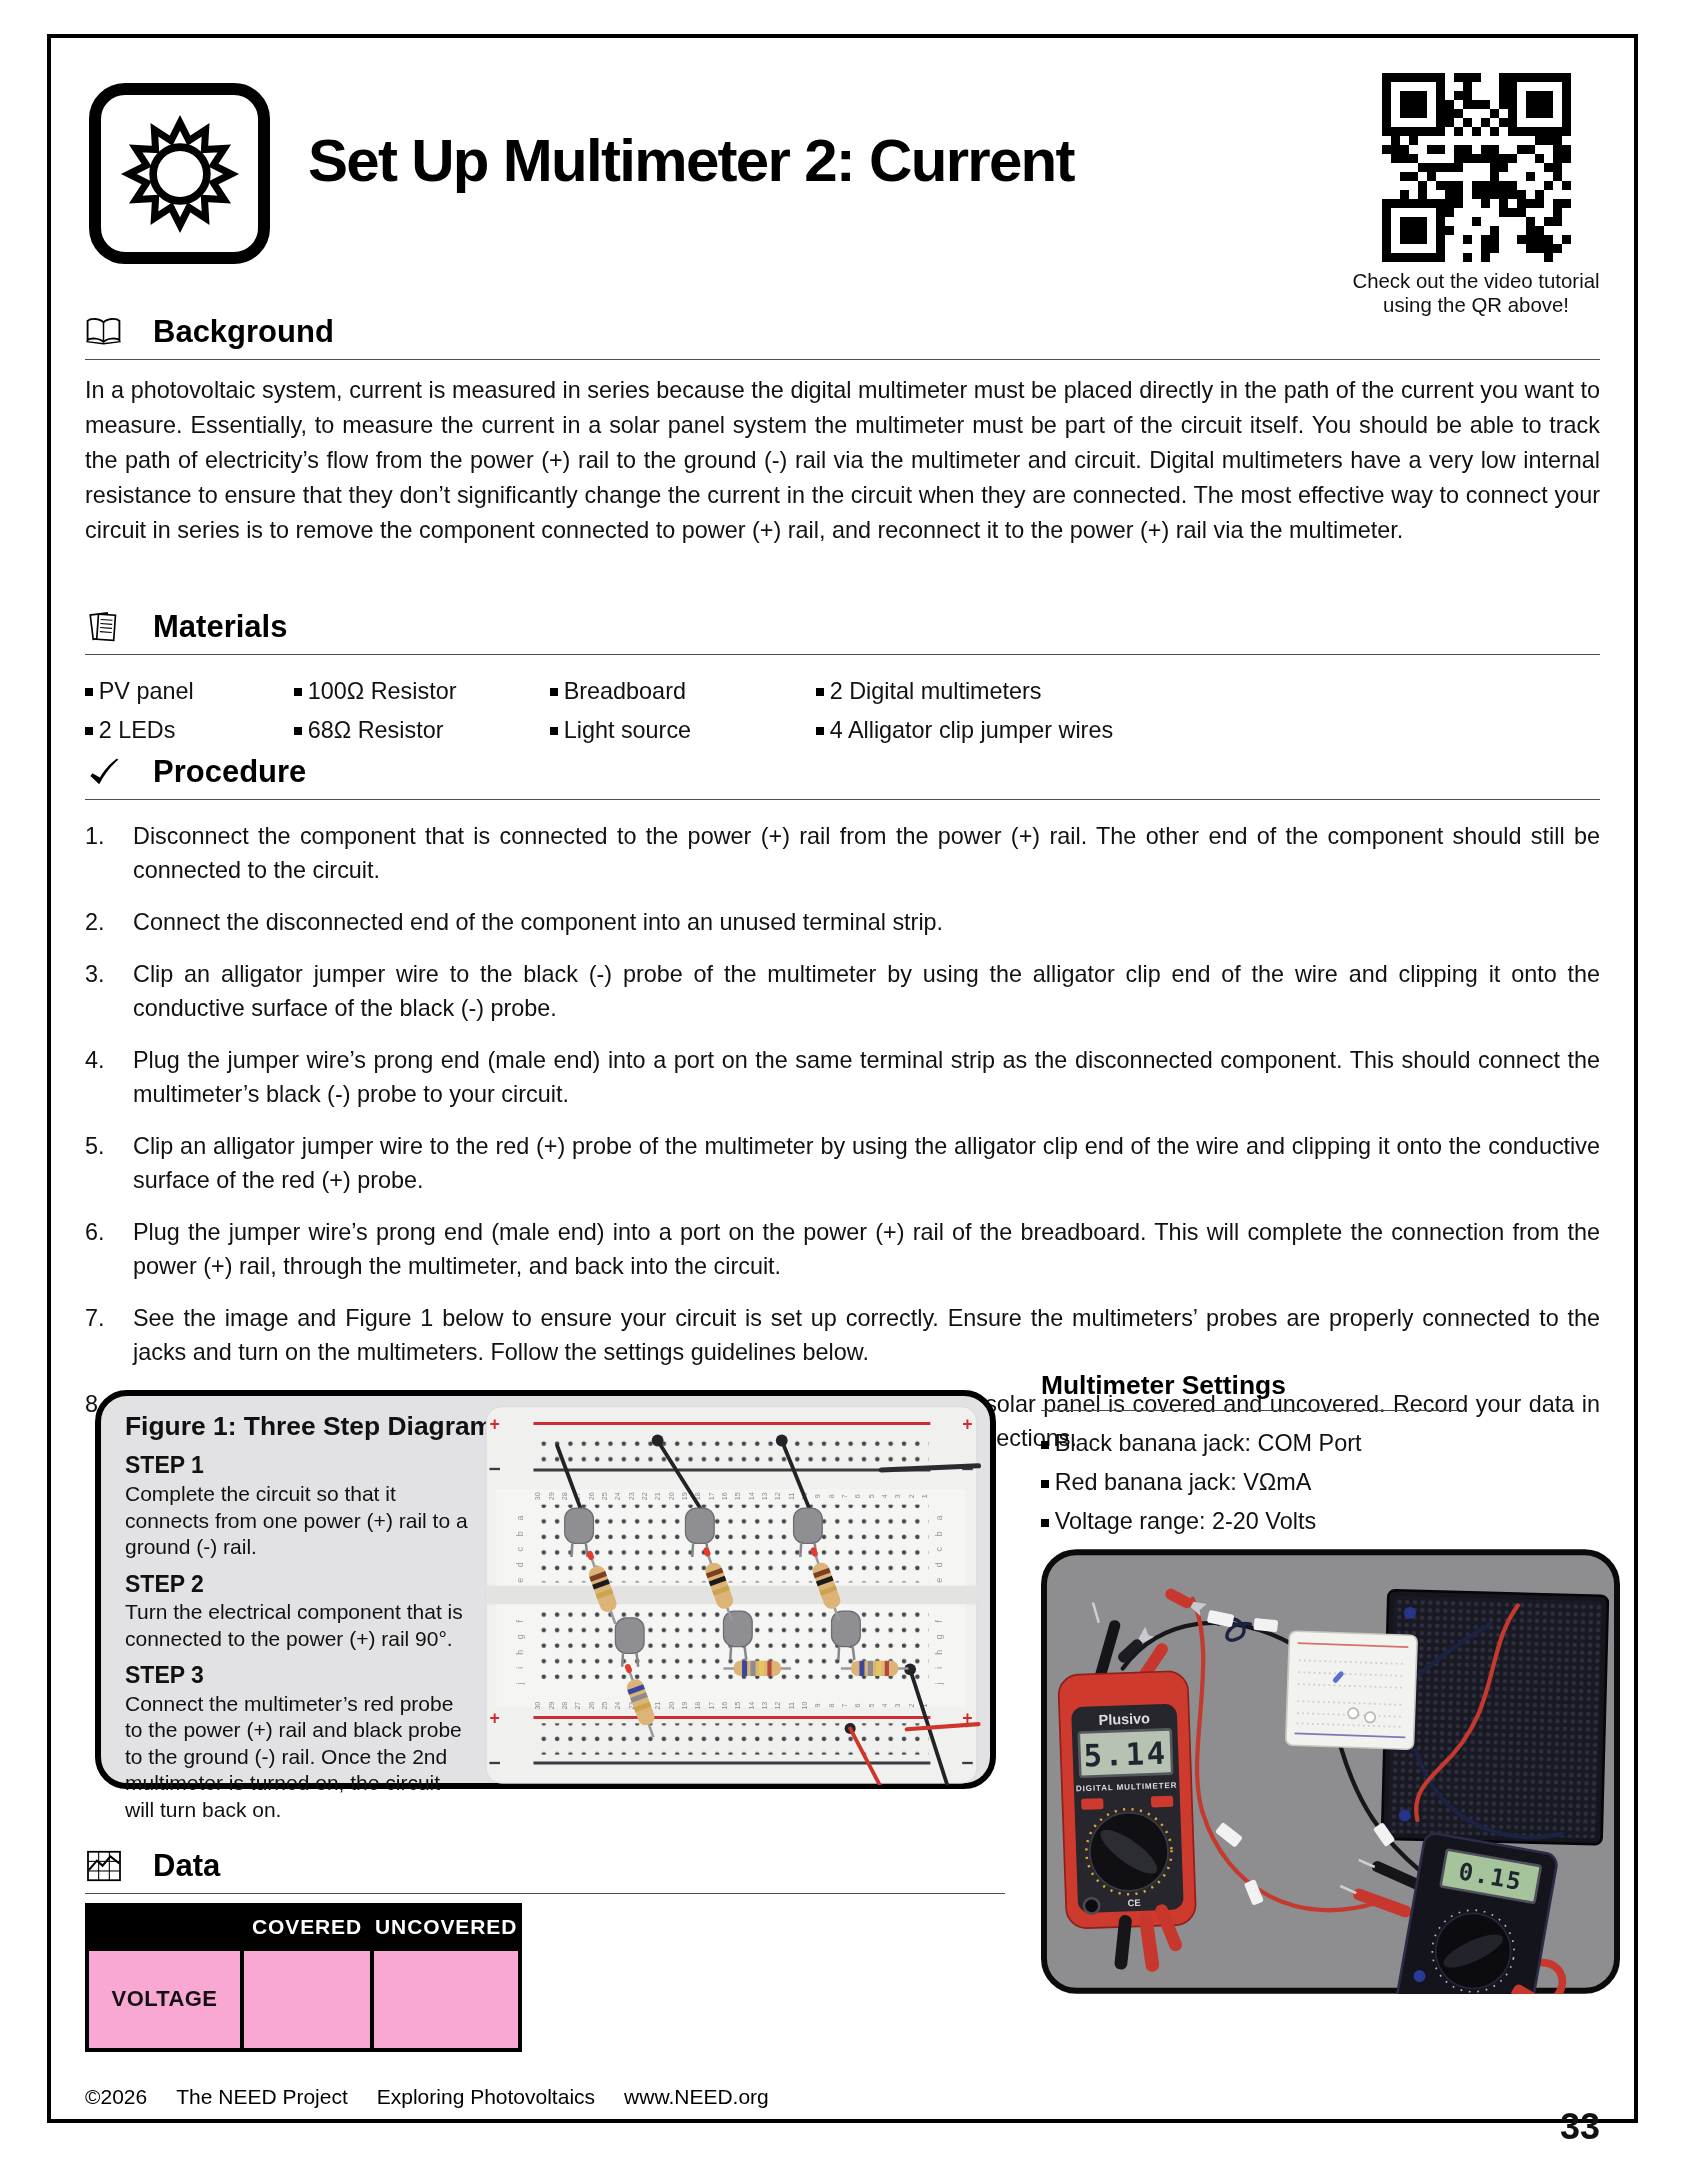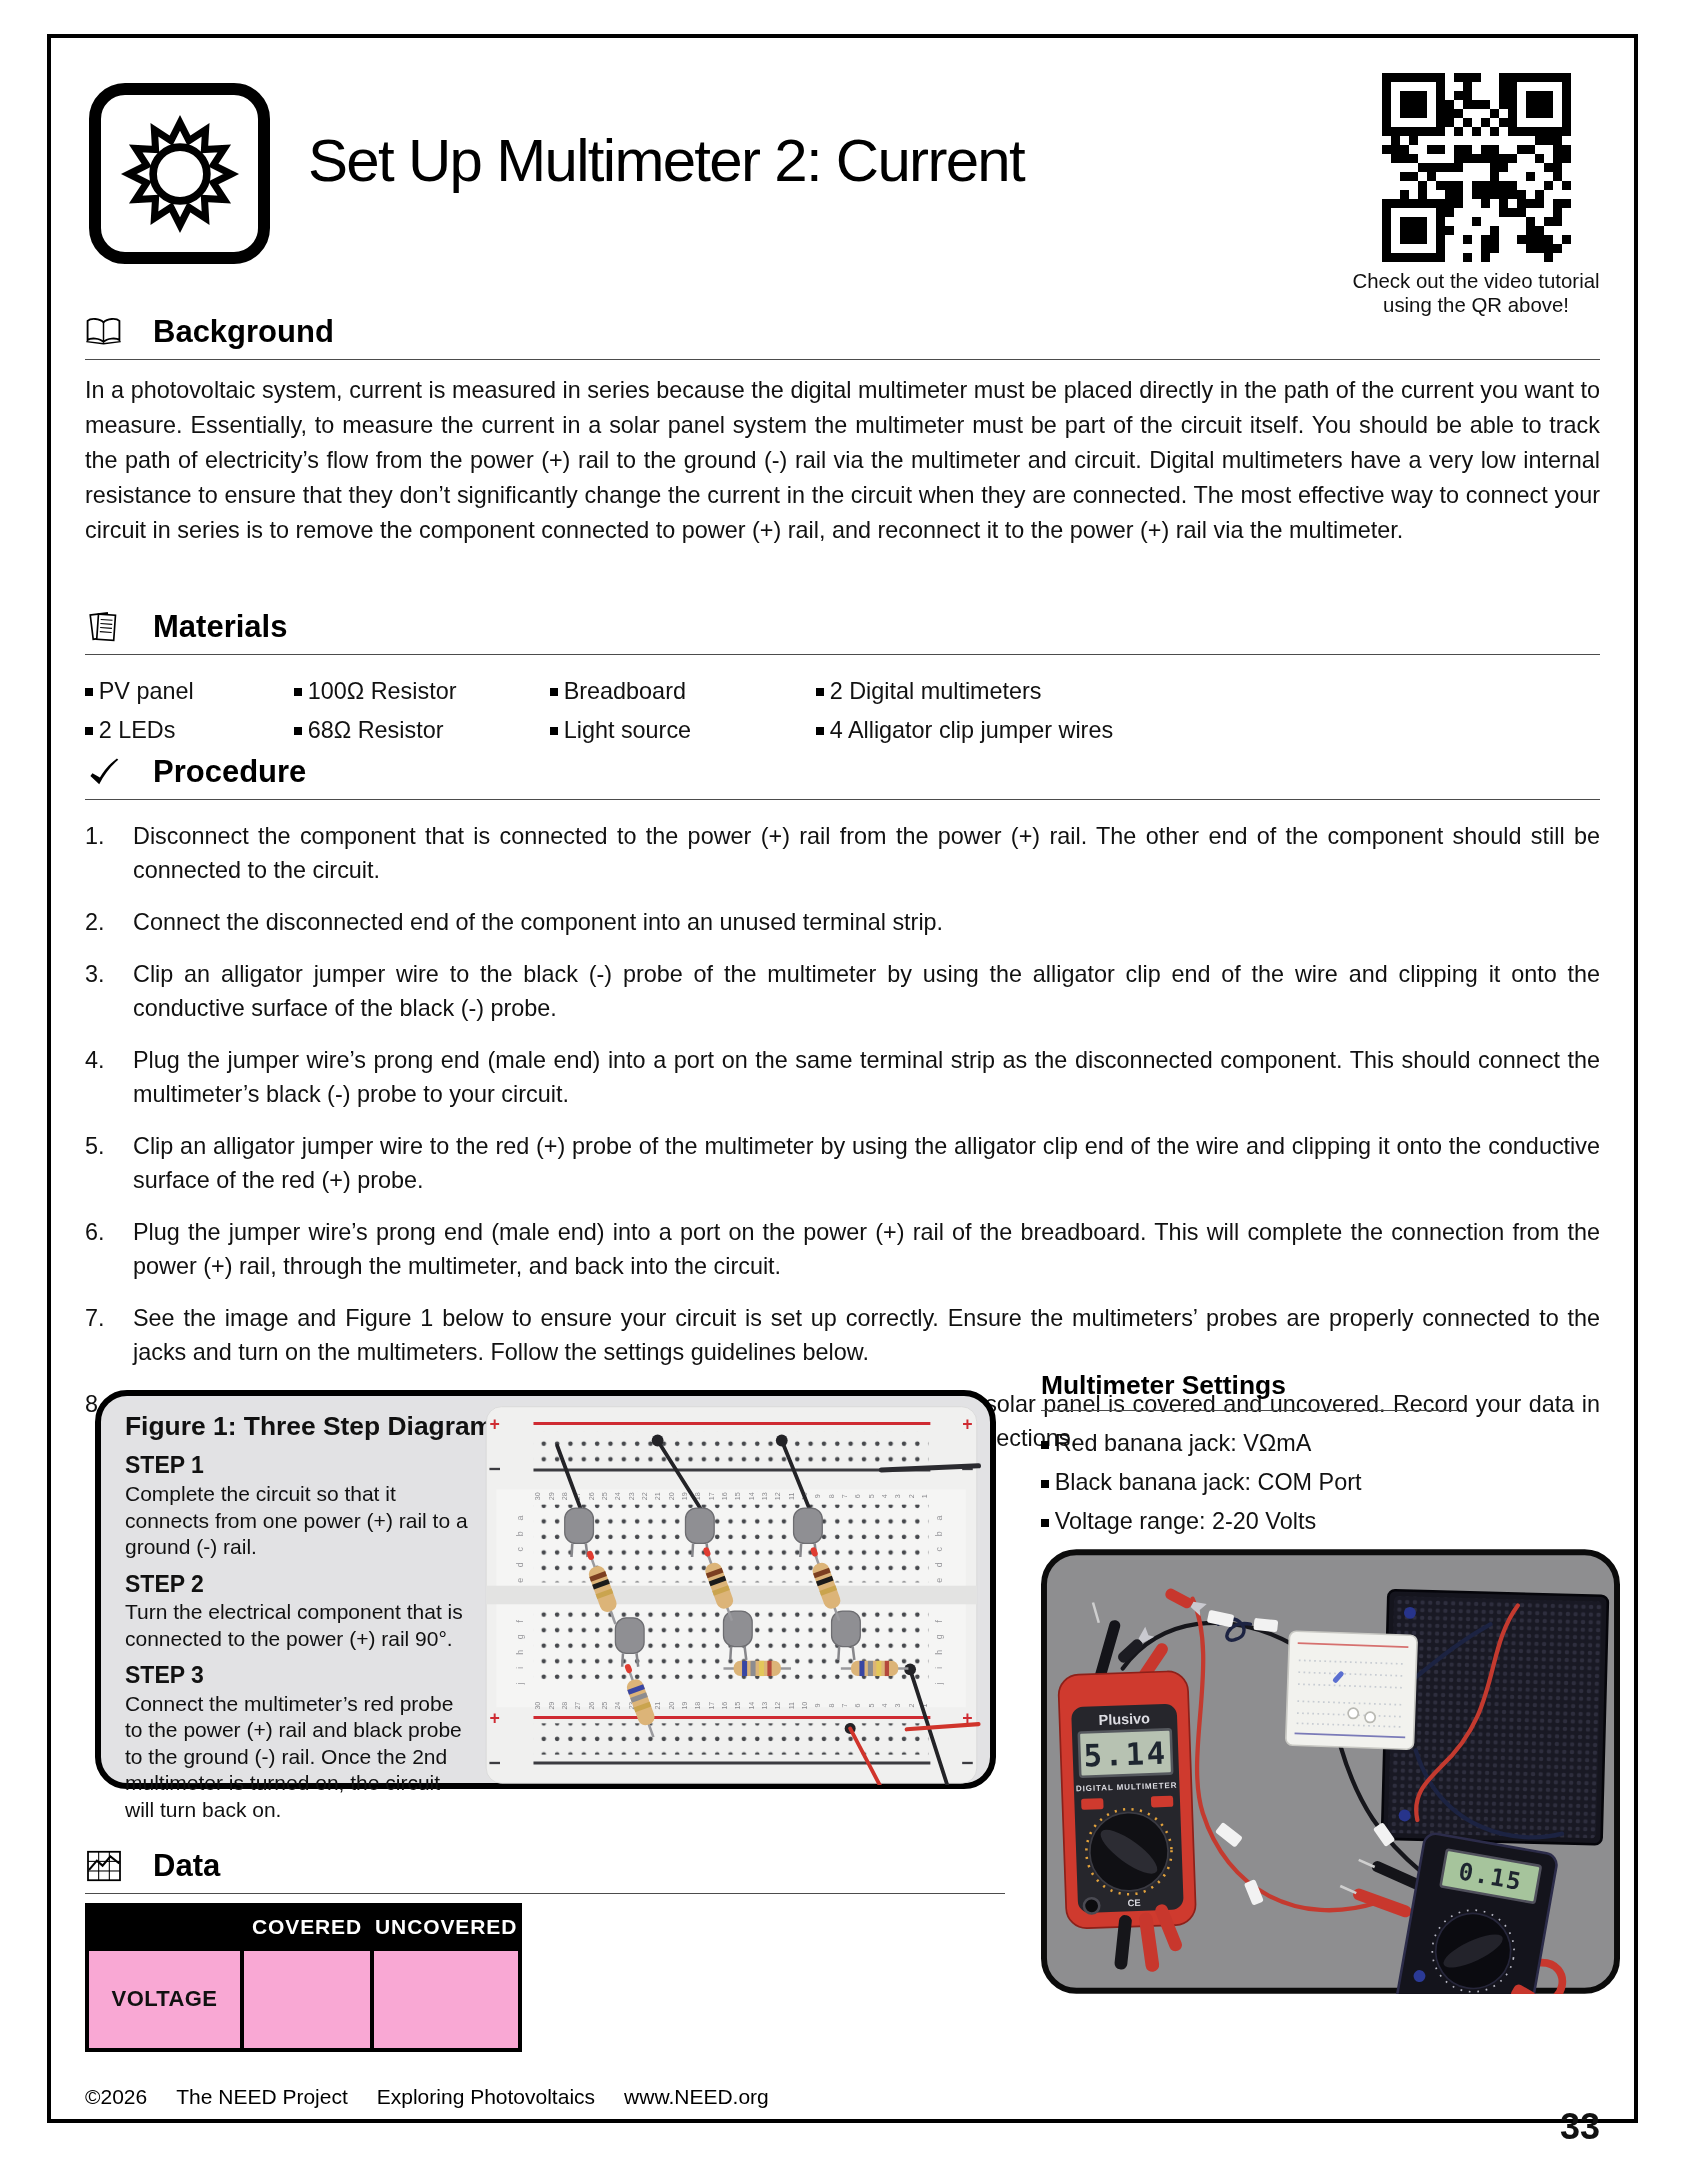--- a/index.html
+++ b/index.html
@@ -2,21 +2,21 @@
 <html style="font-size:13.6px"><head>
 <meta charset="utf-8">
 <style>
   html,body{margin:0;padding:0;background:#ffffff;}
   body{width:1685px;height:2181px;position:relative;font-family:"Liberation Sans",sans-serif;color:#111;}
   .page{position:absolute;inset:0;}
   .frame{position:absolute;left:47px;top:34px;width:1591px;height:2089px;border:4.3px solid #000;box-sizing:border-box;}
 
   
   .sun{position:absolute;left:89px;top:83px;width:181px;height:181px;border:12.8px solid #000;border-radius:36px;box-sizing:border-box;background:#fff;display:flex;align-items:center;justify-content:center;}
-  .title{position:absolute;left:308px;top:126px;margin:0;font-size:60px;font-weight:400;letter-spacing:-1.7px;color:#000;}
+  .title{position:absolute;left:308px;top:126px;margin:0;font-size:60px;font-weight:700;letter-spacing:-1.7px;color:#000;}
   .qr{position:absolute;left:1382px;top:73px;width:189px;height:189px;background:#fff;}
   .qr svg{width:100%;height:100%;}
   .qr-caption{position:absolute;left:1333px;top:269px;width:286px;text-align:center;font-weight:400;font-size:20.4px;line-height:24px;}
 
   
   .sec{position:absolute;left:85px;width:1515px;}
   .sec-head{display:flex;align-items:center;gap:31px;font-size:31px;font-weight:800;color:#000;}
   .sec-head .icon{display:inline-flex;width:37px;height:37px;align-items:center;justify-content:center;flex:none;}
   .rule{border:none;border-top:1.7px solid #4c4c4c;margin:8.5px 0 0 0;}
   .bodytext{font-size:23.4px;line-height:35px;text-align:justify;margin:13.6px 0 0 0;}
@@ -406,22 +406,22 @@
       </svg>
     </div>
   </div>
 
   <section class="settings">
     <div class="sec-head">
         <span>Multimeter Settings</span>
       </div>
     <hr class="rule" style="width:416px">
     <ul>
+      <li class="sq">Black banana jack: COM Port</li>
       <li class="sq">Red banana jack: VΩmA</li>
-      <li class="sq">Black banana jack: COM Port</li>
       <li class="sq">Voltage range: 2-20 Volts</li>
     </ul>
   </section>
 
   <div class="photo">
     <svg viewBox="0 0 680 522">
       <defs>
         <pattern id="panelDots" width="9" height="9" patternUnits="userSpaceOnUse">
           <rect width="9" height="9" fill="#191924"></rect>
             <circle cx="4.5" cy="4.5" r="2.6" fill="#2e2e3e"></circle>

